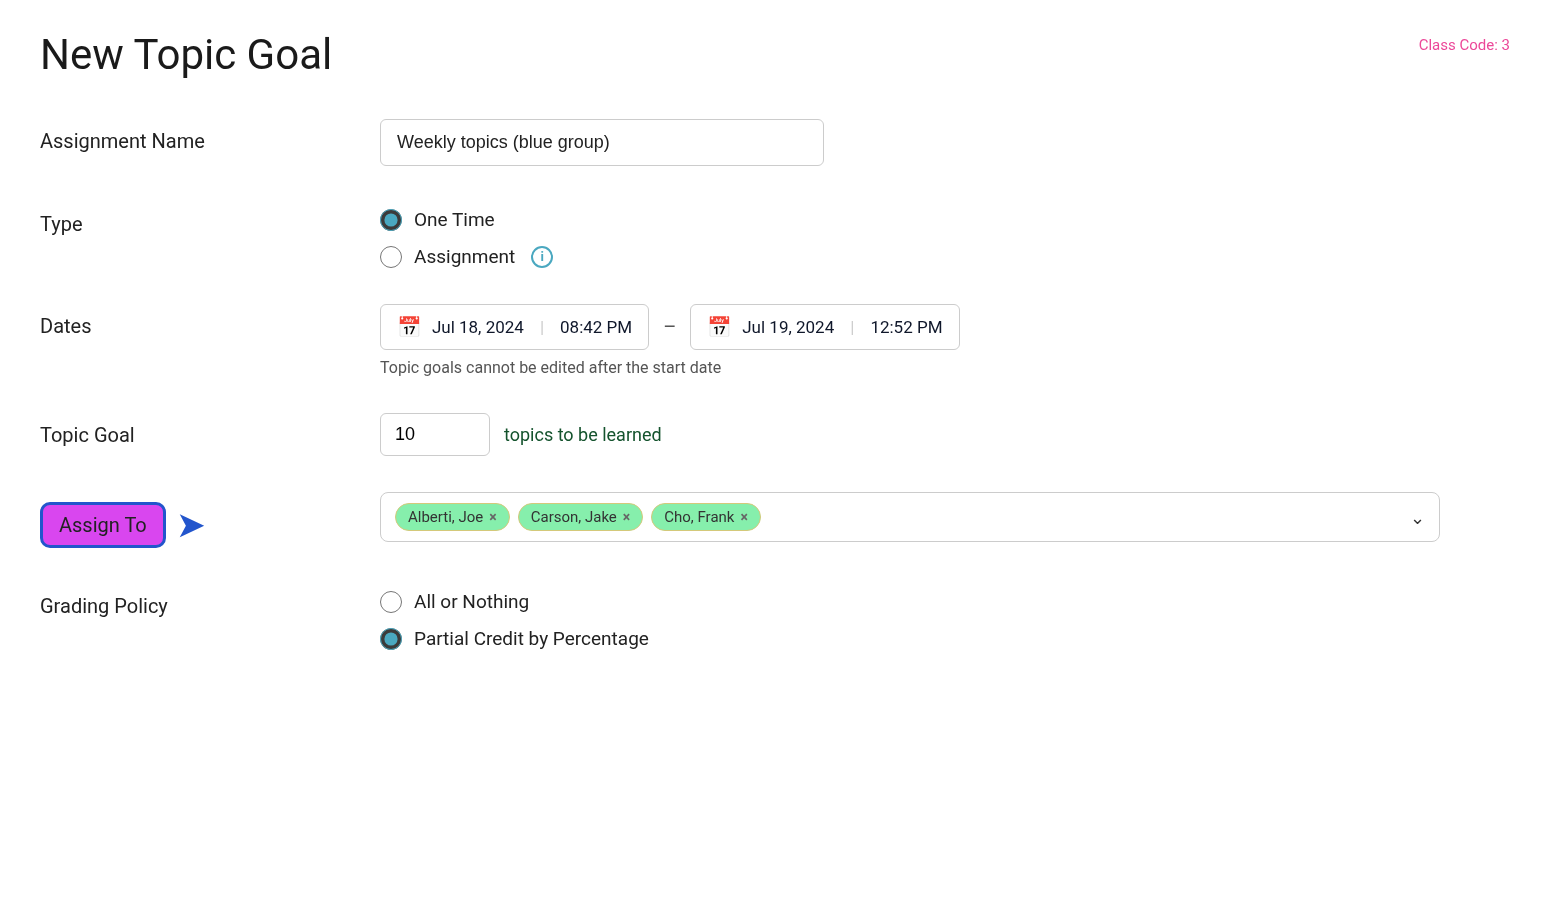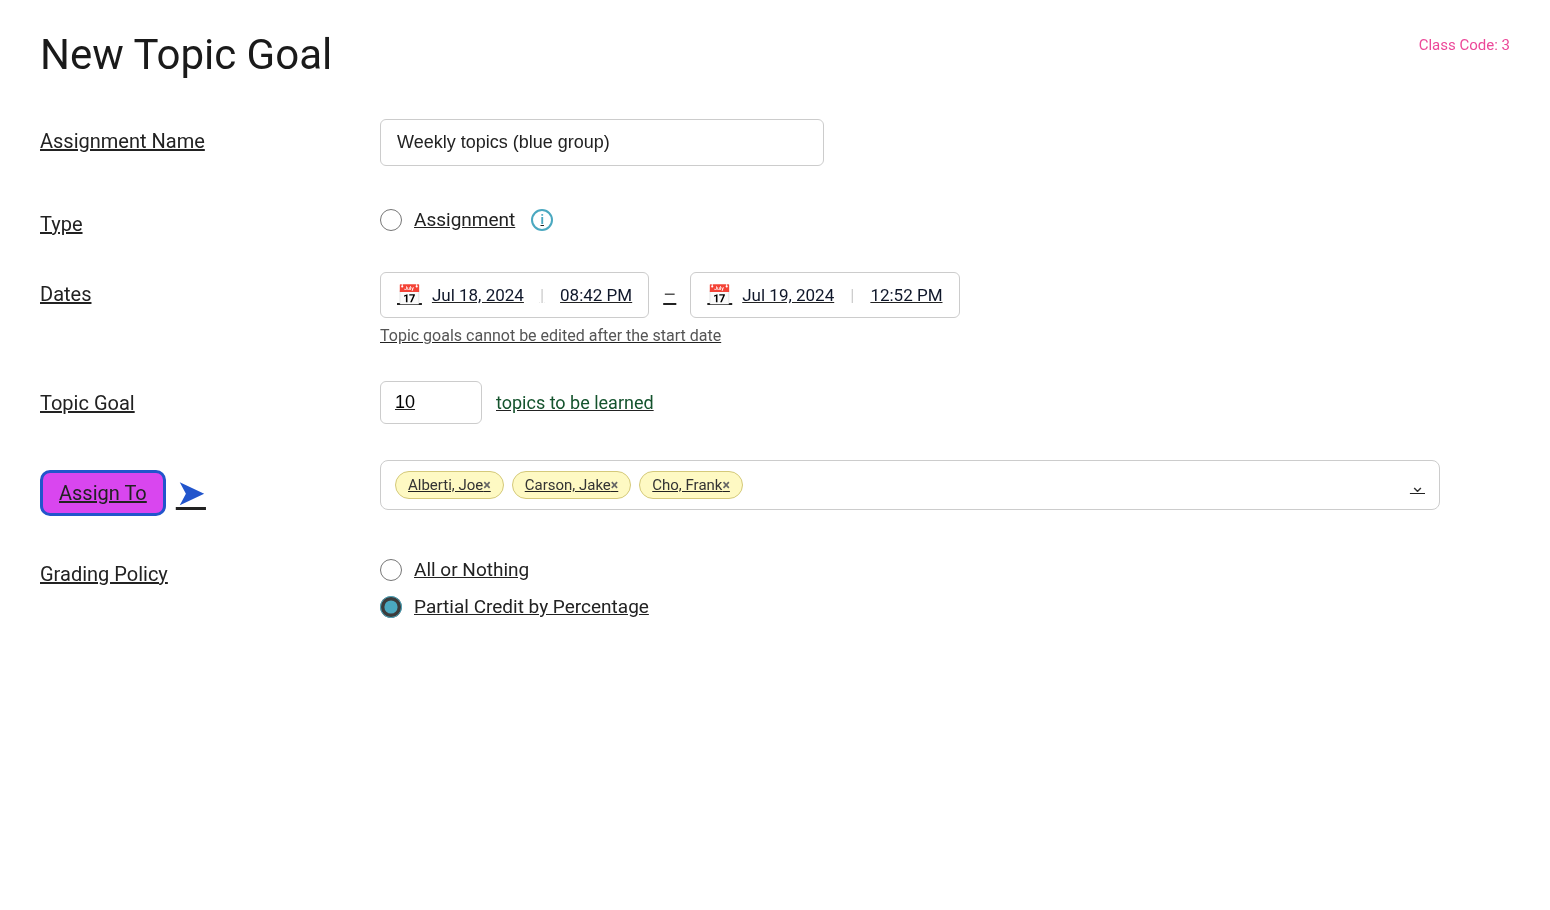--- a/index.html
+++ b/index.html
@@ -26,21 +26,20 @@
     }
 
     .class-code {
       font-size: 15px;
       color: #ec4899;
       padding-top: 6px;
     }
 
     .form-container {
       max-width: 1400px;
-      text-decoration: underline;
     }
 
     .form-row {
       display: flex;
       align-items: flex-start;
       margin-bottom: 36px;
     }
 
     .form-label {
       font-size: 20px;
@@ -146,21 +145,21 @@
     }
 
     
     .topic-goal-row {
       display: flex;
       align-items: center;
       gap: 14px;
     }
 
     .number-input {
-      width: 102px;
+      width: 110px;
       padding: 10px 14px;
       font-size: 18px;
       border: 1.5px solid #ccc;
       border-radius: 6px;
       outline: none;
       text-align: left;
     }
 
     .topics-label {
       font-size: 18px;
@@ -208,22 +207,22 @@
     .tags-container {
       display: flex;
       flex-wrap: wrap;
       gap: 8px;
       flex: 1;
     }
 
     .tag {
       display: flex;
       align-items: center;
-      gap: 0;
-      background: #fef9c3;
+      gap: 6px;
+      background: #86efac;
       border: 1px solid #d4c97a;
       border-radius: 20px;
       padding: 4px 12px;
       font-size: 15px;
       color: #333;
     }
 
     .tag-remove {
       cursor: pointer;
       color: #666;
@@ -259,20 +258,24 @@
     <div class="form-label">Assignment Name</div>
     <div class="form-control-area">
       <input type="text" class="text-input" value="Weekly topics (blue group)" style="">
     </div>
   </div>
 
   <div class="form-row">
     <div class="form-label">Type</div>
     <div class="form-control-area">
       <div class="radio-group">
+        <label class="radio-item">
+          <input type="radio" class="radio-input" name="type" value="one_time" checked="" style="">
+          <span>One Time</span>
+        </label>
         <label class="radio-item">
           <input type="radio" class="radio-input" name="type" value="recurring" style="">
           <span>Assignment</span>
           <span class="info-icon">i</span>
         </label>
       </div>
     </div>
   </div>
 
   <div class="form-row">

